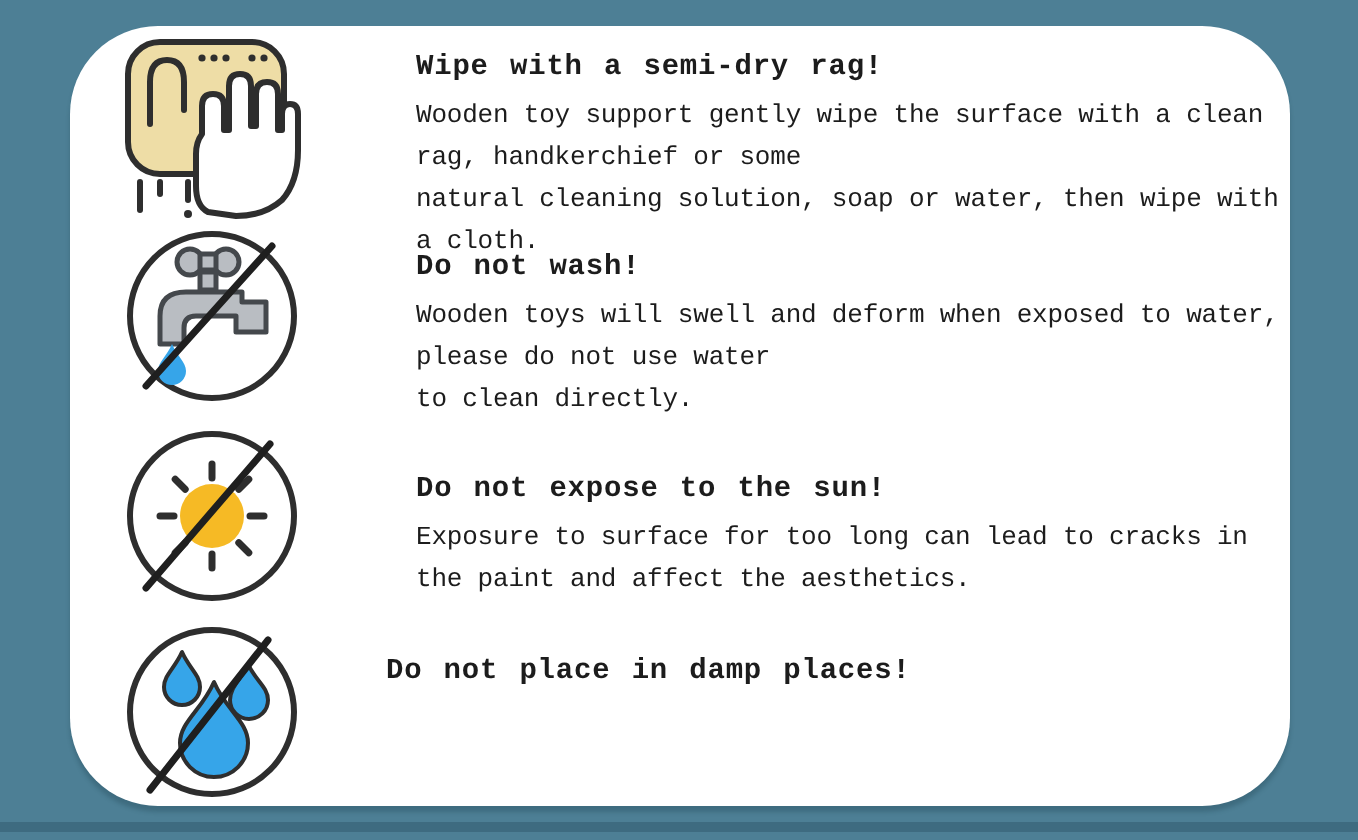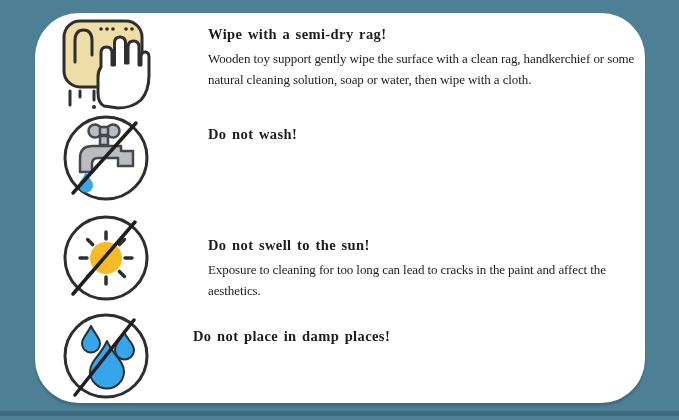--- a/index.html
+++ b/index.html
@@ -11,21 +11,21 @@
   .card{position:absolute;left:35px;top:13px;width:610px;height:390px;
        background:var(--card,#ffffff);border-radius:44px;
        box-shadow:0 3px 2px rgba(20,50,65,.25);}
   .row{position:absolute;left:25px;display:flex;align-items:flex-start;}
   .row-1{top:4px;}
   .row-2{top:98px;}
   .row-3{top:198px;}
   .row-4{top:296px;}
   .icon-box{width:92px;height:94px;flex:none;}
   .icon-box svg{display:block;width:92px;height:94px;}
-  .text{margin-left:56px;width:438px;color:var(--ink,#1c1c1c);}
+  .text{margin-left:56px;width:438px;color:var(--ink,#1c1c1c);font-family:Liberation Mono, monospace;}
   .row-1 .text{padding-top:9px;}
   .row-2 .text{padding-top:15px;}
   .row-3 .text{padding-top:26px;}
   .row-4 .text{padding-top:19px;margin-left:41px;}
   .text h3{margin:0 0 5px 0;font-size:14.5px;font-weight:bold;
        letter-spacing:.4px;word-spacing:1.5px;}
   .text p{margin:0;font-size:13px;line-height:21px;letter-spacing:-0.1px;
        white-space:pre-line;}
   
   .ln{stroke:var(--outline,#2e2e2e);fill:none;stroke-width:3;stroke-linecap:round;}
@@ -84,20 +84,22 @@
           <circle class="fill-gray" cx="53" cy="20" r="6.5"></circle>
           <rect class="fill-gray" x="40" y="16" width="8" height="8"></rect>
           <rect class="fill-gray" x="40" y="25" width="8" height="9"></rect>
           <path class="fill-gray" d="M20,61 L20,47 Q20,35 33,35 L61,35 L61,40 L73,40 L73,55 L58,55 L58,47 L38,47 Q32,47 32,53 L32,61 Z"></path>
           <path class="fill-blue" d="M26,61 C23.5,67 19,70 19,74.5 A7,7 0 0 0 33,74.5 C33,70 28.5,67 26,61 Z"></path>
           <line class="slash" x1="76" y1="12" x2="13" y2="82"></line>
         </svg>
       </div>
       <div class="text">
         <h3>Do not wash!</h3>
+        <p>Wooden toys will swell and deform when exposed to water, please do not use water
+to clean directly.</p>
       </div>
     </section>
 
     <section class="row row-3">
       <div class="icon-box">
         <svg viewBox="0 0 92 94" aria-hidden="true">
           <circle class="circle-o" cx="46" cy="47" r="41"></circle>
           <g>
             <line class="ray" x1="46" y1="21" x2="46" y2="28"></line>
             <line class="ray" x1="64.4" y1="28.6" x2="59.4" y2="33.6"></line>
@@ -106,22 +108,22 @@
             <line class="ray" x1="46" y1="73" x2="46" y2="66"></line>
             <line class="ray" x1="27.6" y1="65.4" x2="32.6" y2="60.4"></line>
             <line class="ray" x1="20" y1="47" x2="27" y2="47"></line>
             <line class="ray" x1="27.6" y1="28.6" x2="32.6" y2="33.6"></line>
           </g>
           <circle class="fill-yellow" cx="46" cy="47" r="16"></circle>
           <line class="slash" x1="75" y1="11" x2="13" y2="83"></line>
         </svg>
       </div>
       <div class="text">
-        <h3>Do not swell to the sun!</h3>
-        <p>Exposure to cleaning for too long can lead to cracks in the paint and affect the aesthetics.</p>
+        <h3>Do not expose to the sun!</h3>
+        <p>Exposure to surface for too long can lead to cracks in the paint and affect the aesthetics.</p>
       </div>
     </section>
 
     <section class="row row-4">
       <div class="icon-box">
         <svg viewBox="0 0 92 94" aria-hidden="true">
           <circle class="circle-o" cx="46" cy="47" r="41"></circle>
           <path class="fill-blue-o" d="M31,17 C27.5,25 22,28.5 22,34.5 A9,9 0 0 0 40,34.5 C40,28.5 34.5,25 31,17 Z"></path>
           <path class="fill-blue-o" d="M64,23 C60.5,31 55,34.5 55,41 A9.5,9.5 0 0 0 74,41 C74,34.5 67.5,31 64,23 Z"></path>
           <path class="fill-blue-o" d="M47,32 C41,46 30,52 30,62.5 A17,17 0 0 0 64,62.5 C64,52 53,46 47,32 Z"></path>

